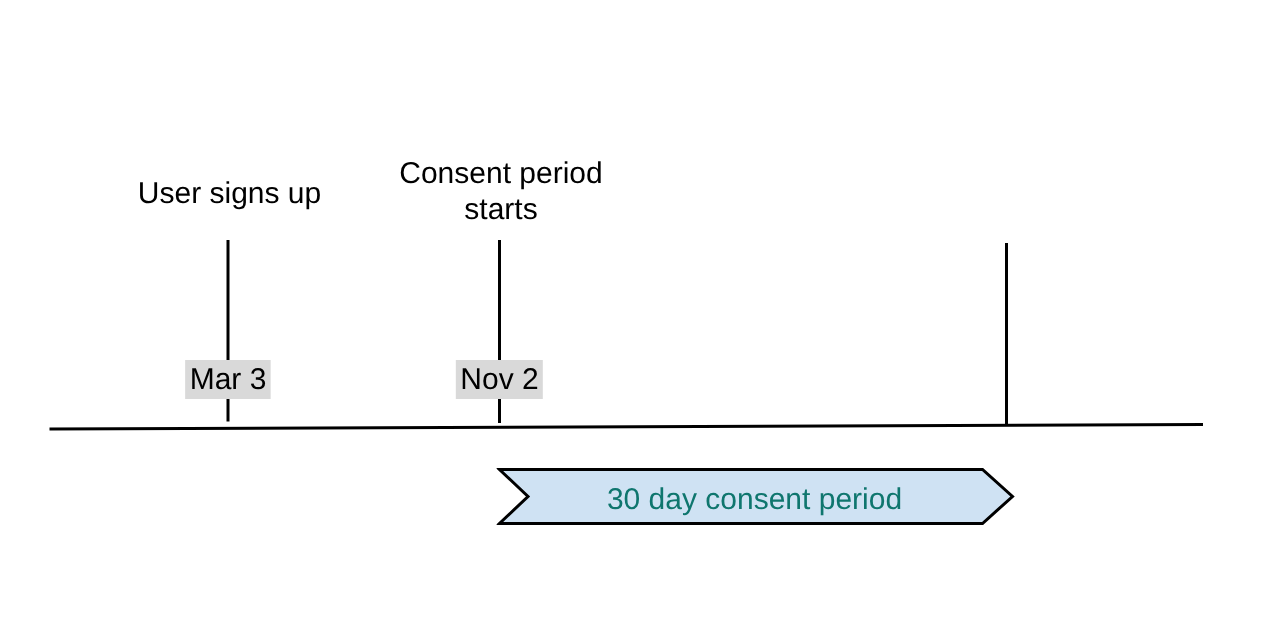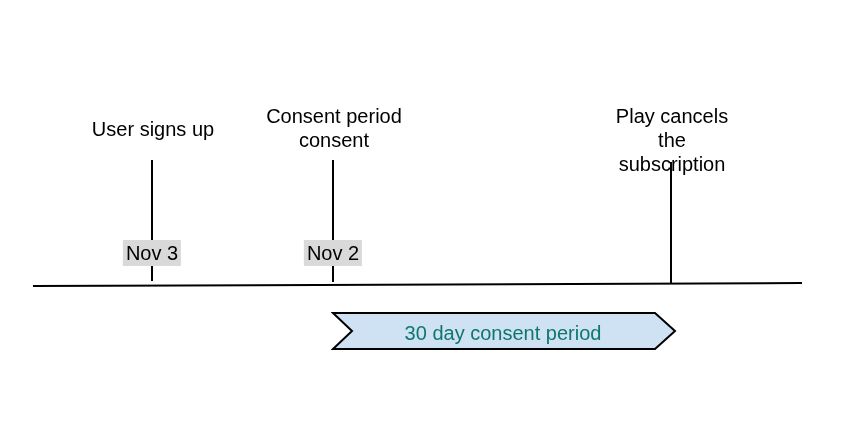--- a/index.html
+++ b/index.html
@@ -75,26 +75,24 @@
   <svg class="lines-svg" viewBox="0 0 852 426">
     <line x1="33" y1="286" x2="802" y2="283" stroke="#000000" stroke-width="2"></line>
     <line x1="152" y1="160" x2="152" y2="281" stroke="#000000" stroke-width="2"></line>
     <line x1="333" y1="160" x2="333" y2="282" stroke="#000000" stroke-width="2"></line>
     <line x1="671" y1="162" x2="671" y2="284" stroke="#000000" stroke-width="2"></line>
   </svg>
 
   <div class="event-label e1">User signs up</div>
 
   <div class="event-label e2">Consent period
-consent</div>
+starts</div>
 
-  <div class="event-label e3">Play cancels the
-subscription</div>
 
-  <div class="date-badge d1">Nov 3</div>
+  <div class="date-badge d1">Mar 3</div>
 
   <div class="date-badge d2">Nov 2</div>
 
 
   <svg class="banner-svg" viewBox="0 0 346 40">
     <polygon points="2,2 324,2 344,20 324,38 2,38 21,20" fill="#cfe2f3" stroke="#000000" stroke-width="2" stroke-linejoin="miter"></polygon>
   </svg>
 
   <div class="banner-label">30 day consent period</div>
 

